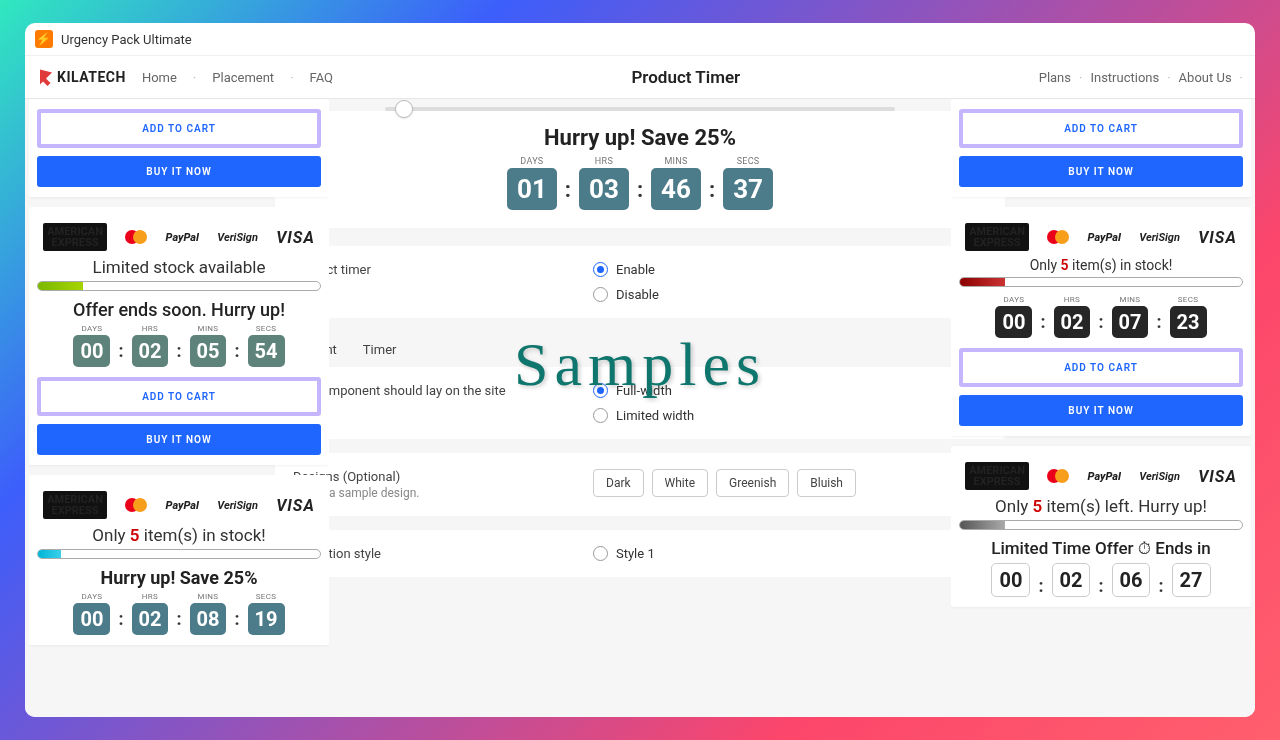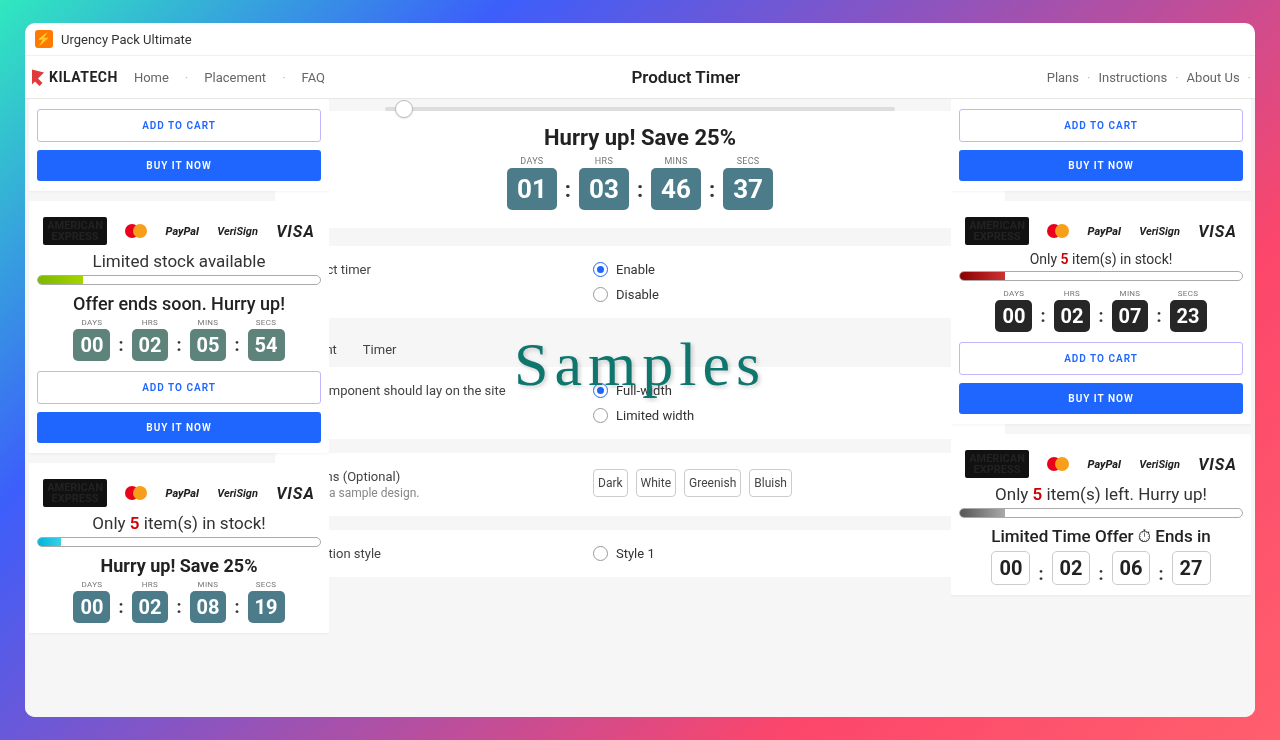--- a/index.html
+++ b/index.html
@@ -1,20 +1,20 @@
 <!DOCTYPE html>
 <html><head>
 <meta charset="utf-8">
 <style>
 * { margin: 0; padding: 0; box-sizing: border-box; font-family: -apple-system, BlinkMacSystemFont, "Segoe UI", Roboto, sans-serif; }
 body { width: 1280px; height: 740px; background: linear-gradient(135deg, #30E8BF 0%, #3C5EFB 25%, #FC466B 75%, #FF5F6D 100%); display: flex; align-items: center; justify-content: center; }
 .window { width: 1230px; height: 694px; background: #fff; border-radius: 10px; overflow: hidden; display: flex; flex-direction: column; position: relative; }
 .titlebar { height: 32px; display: flex; align-items: center; padding: 0 10px; gap: 8px; font-size: 13px; color: #333; }
 .titlebar .bolt { width: 18px; height: 18px; background: #FF7A00; border-radius: 3px; display: flex; align-items: center; justify-content: center; color: #fff; font-size: 12px; }
-.header { height: 44px; border-top: 1px solid #f0f0f0; border-bottom: 1px solid #e7e7e7; display: flex; align-items: center; padding: 0 4px; gap: 16px; font-size: 13px; color: #666; }
+.header { height: 44px; border-top: 1px solid #f0f0f0; border-bottom: 1px solid #e7e7e7; display: flex; align-items: center; padding: 0 12px; gap: 16px; font-size: 13px; color: #666; }
 .logo { display: flex; align-items: center; gap: 2px; font-weight: 700; font-size: 14px; color: #222; letter-spacing: .5px; }
 .logo svg { width: 18px; height: 18px; }
 .navleft { display: flex; gap: 16px; align-items: center; }
 .navleft span { cursor: pointer; }
 .dot { color: #bbb; }
 .pagetitle { flex: 1; text-align: center; font-size: 17px; font-weight: 600; color: #222; }
 .navright { display: flex; gap: 8px; align-items: flex-end; }
 .body { flex: 1; position: relative; background: #f6f6f7; overflow: hidden; }
 .settings-col { position: absolute; left: 230px; right: 230px; top: 0; bottom: 0; padding: 0 20px; }
 .samples-label { position: absolute; left: 50%; top: 230px; transform: translateX(-50%); font-family: "Brush Script MT", "Segoe Script", cursive; font-size: 62px; color: #0f766e; text-shadow: 2px 2px 4px rgba(0,0,0,.2); z-index: 5; letter-spacing: 6px; }
@@ -35,27 +35,27 @@
 .section .lhs .title { color: #444; font-size: 13px; }
 .section .lhs .sub { color: #888; font-size: 12px; margin-top: 2px; }
 .radio-group { display: flex; flex-direction: column; gap: 10px; }
 .radio { display: flex; align-items: center; gap: 8px; color: #333; font-size: 13px; }
 .radio .circle { width: 15px; height: 15px; border: 1.5px solid #999; border-radius: 50%; display: flex; align-items: center; justify-content: center; }
 .radio.selected .circle { border-color: #1f66ff; }
 .radio.selected .circle::after { content: ""; width: 7px; height: 7px; background: #1f66ff; border-radius: 50%; }
 .tabs { display: flex; gap: 26px; font-size: 13px; color: #444; padding: 10px 0; }
 .tabs span { cursor: pointer; }
 .chips { display: flex; gap: 8px; }
-.chip { border: 1px solid #ccc; border-radius: 4px; padding: 6px 4px; font-size: 12px; color: #444; cursor: pointer; text-align: right; }
+.chip { border: 1px solid #ccc; border-radius: 4px; padding: 6px 12px; font-size: 12px; color: #444; cursor: pointer; text-align: right; }
 .col-sample { position: absolute; top: 0; bottom: 0; width: 300px; background: transparent; display: flex; flex-direction: column; gap: 10px; overflow: hidden; }
 .col-left { left: 4px; }
 .col-right { right: 4px; }
 .card { background: #fff; border-radius: 2px; padding: 10px 8px; box-shadow: 0 1px 3px rgba(0,0,0,.05); }
 .btn { display: block; width: 100%; text-align: center; font-size: 10px; letter-spacing: 1px; padding: 10px 0; border-radius: 3px; font-weight: 600; border: none; cursor: pointer; }
-.btn.outline { background: #fff; border: 1px solid #c4b5fd; color: #1f66ff; margin-bottom: 8px; }
+.btn.outline { background: #fff; border: 4px solid #c4b5fd; color: #1f66ff; margin-bottom: 8px; }
 .btn.solid { background: #1f66ff; color: #fff; }
 .pay-row { display: flex; justify-content: space-around; align-items: center; margin: 6px 0; gap: 6px; }
 .pay-row span { font-size: 11px; font-weight: 700; color: #222; }
 .amex { background: #111; color: #fff !important; padding: 3px 4px; font-size: 8px !important; line-height: 1; text-align: center; border-radius: 2px; }
 .mc { display: flex; }
 .mc .c { width: 14px; height: 14px; border-radius: 50%; }
 .mc .c1 { background: #eb001b; }
 .mc .c2 { background: #f79e1b; margin-left: -6px; }
 .visa { font-style: italic; font-weight: 800; letter-spacing: 1px; font-size: 16px !important; }
 .stock-msg { text-align: center; font-size: 17px; color: #333; margin: 4px 0; }

